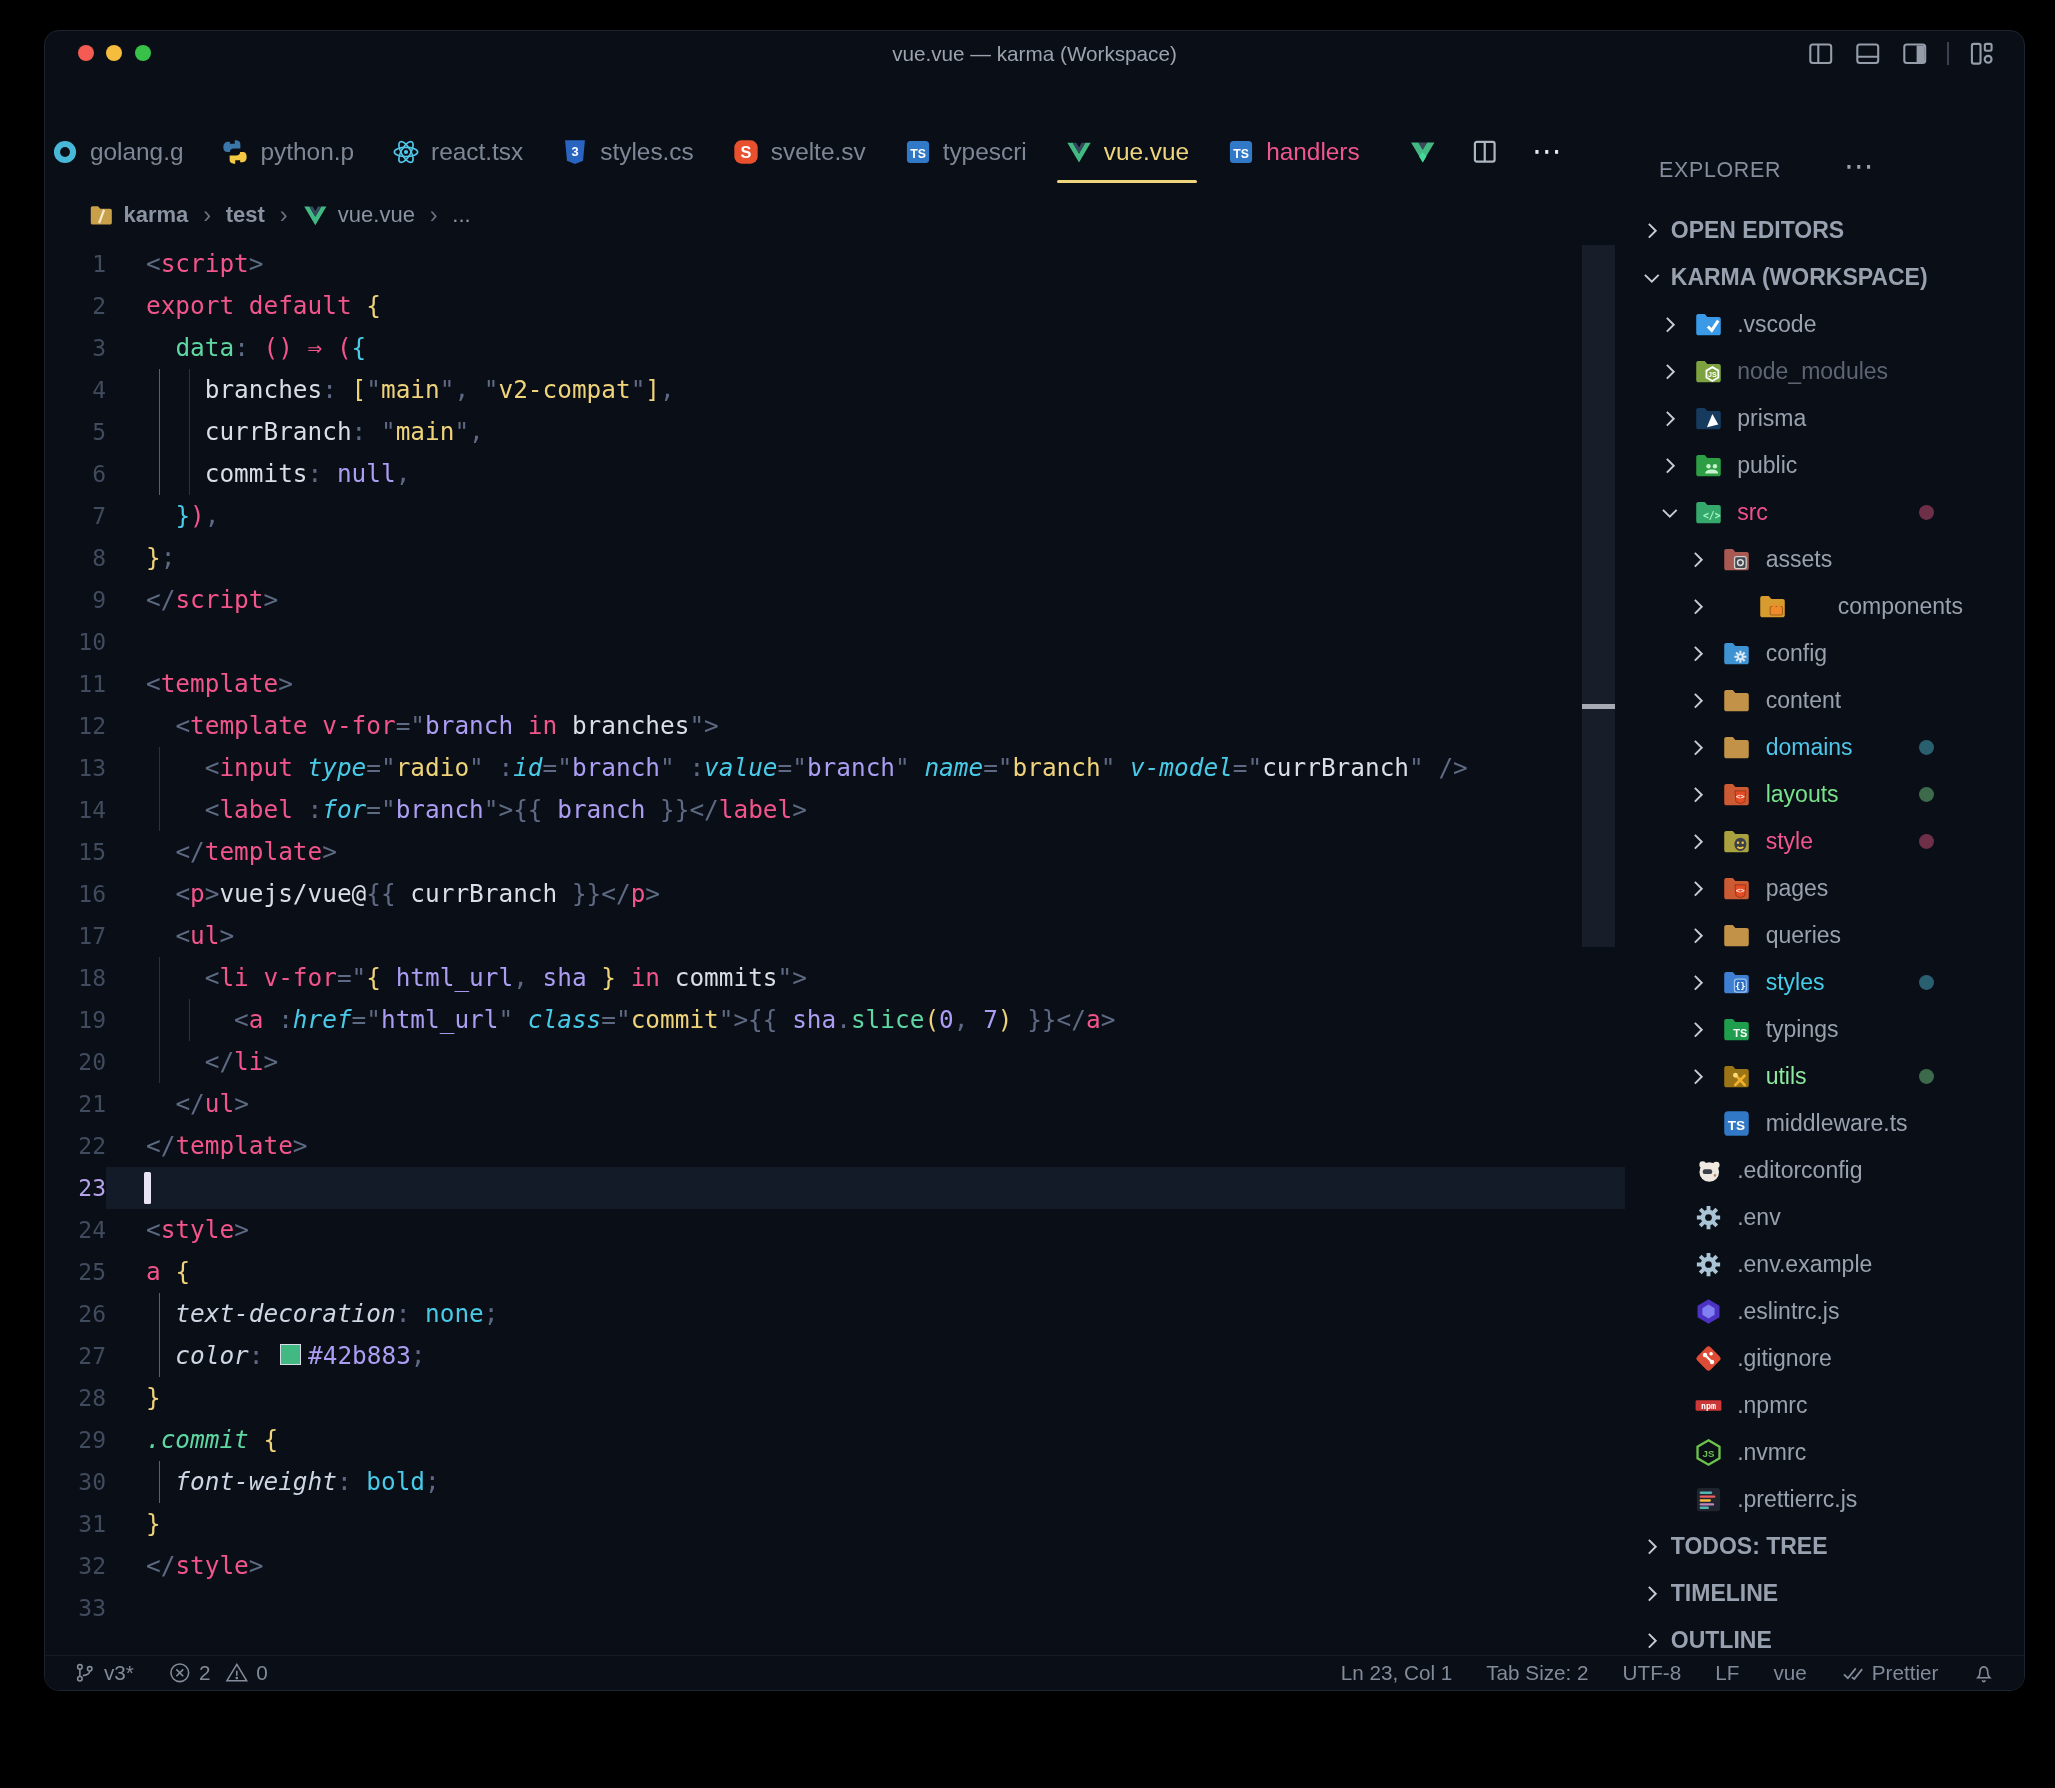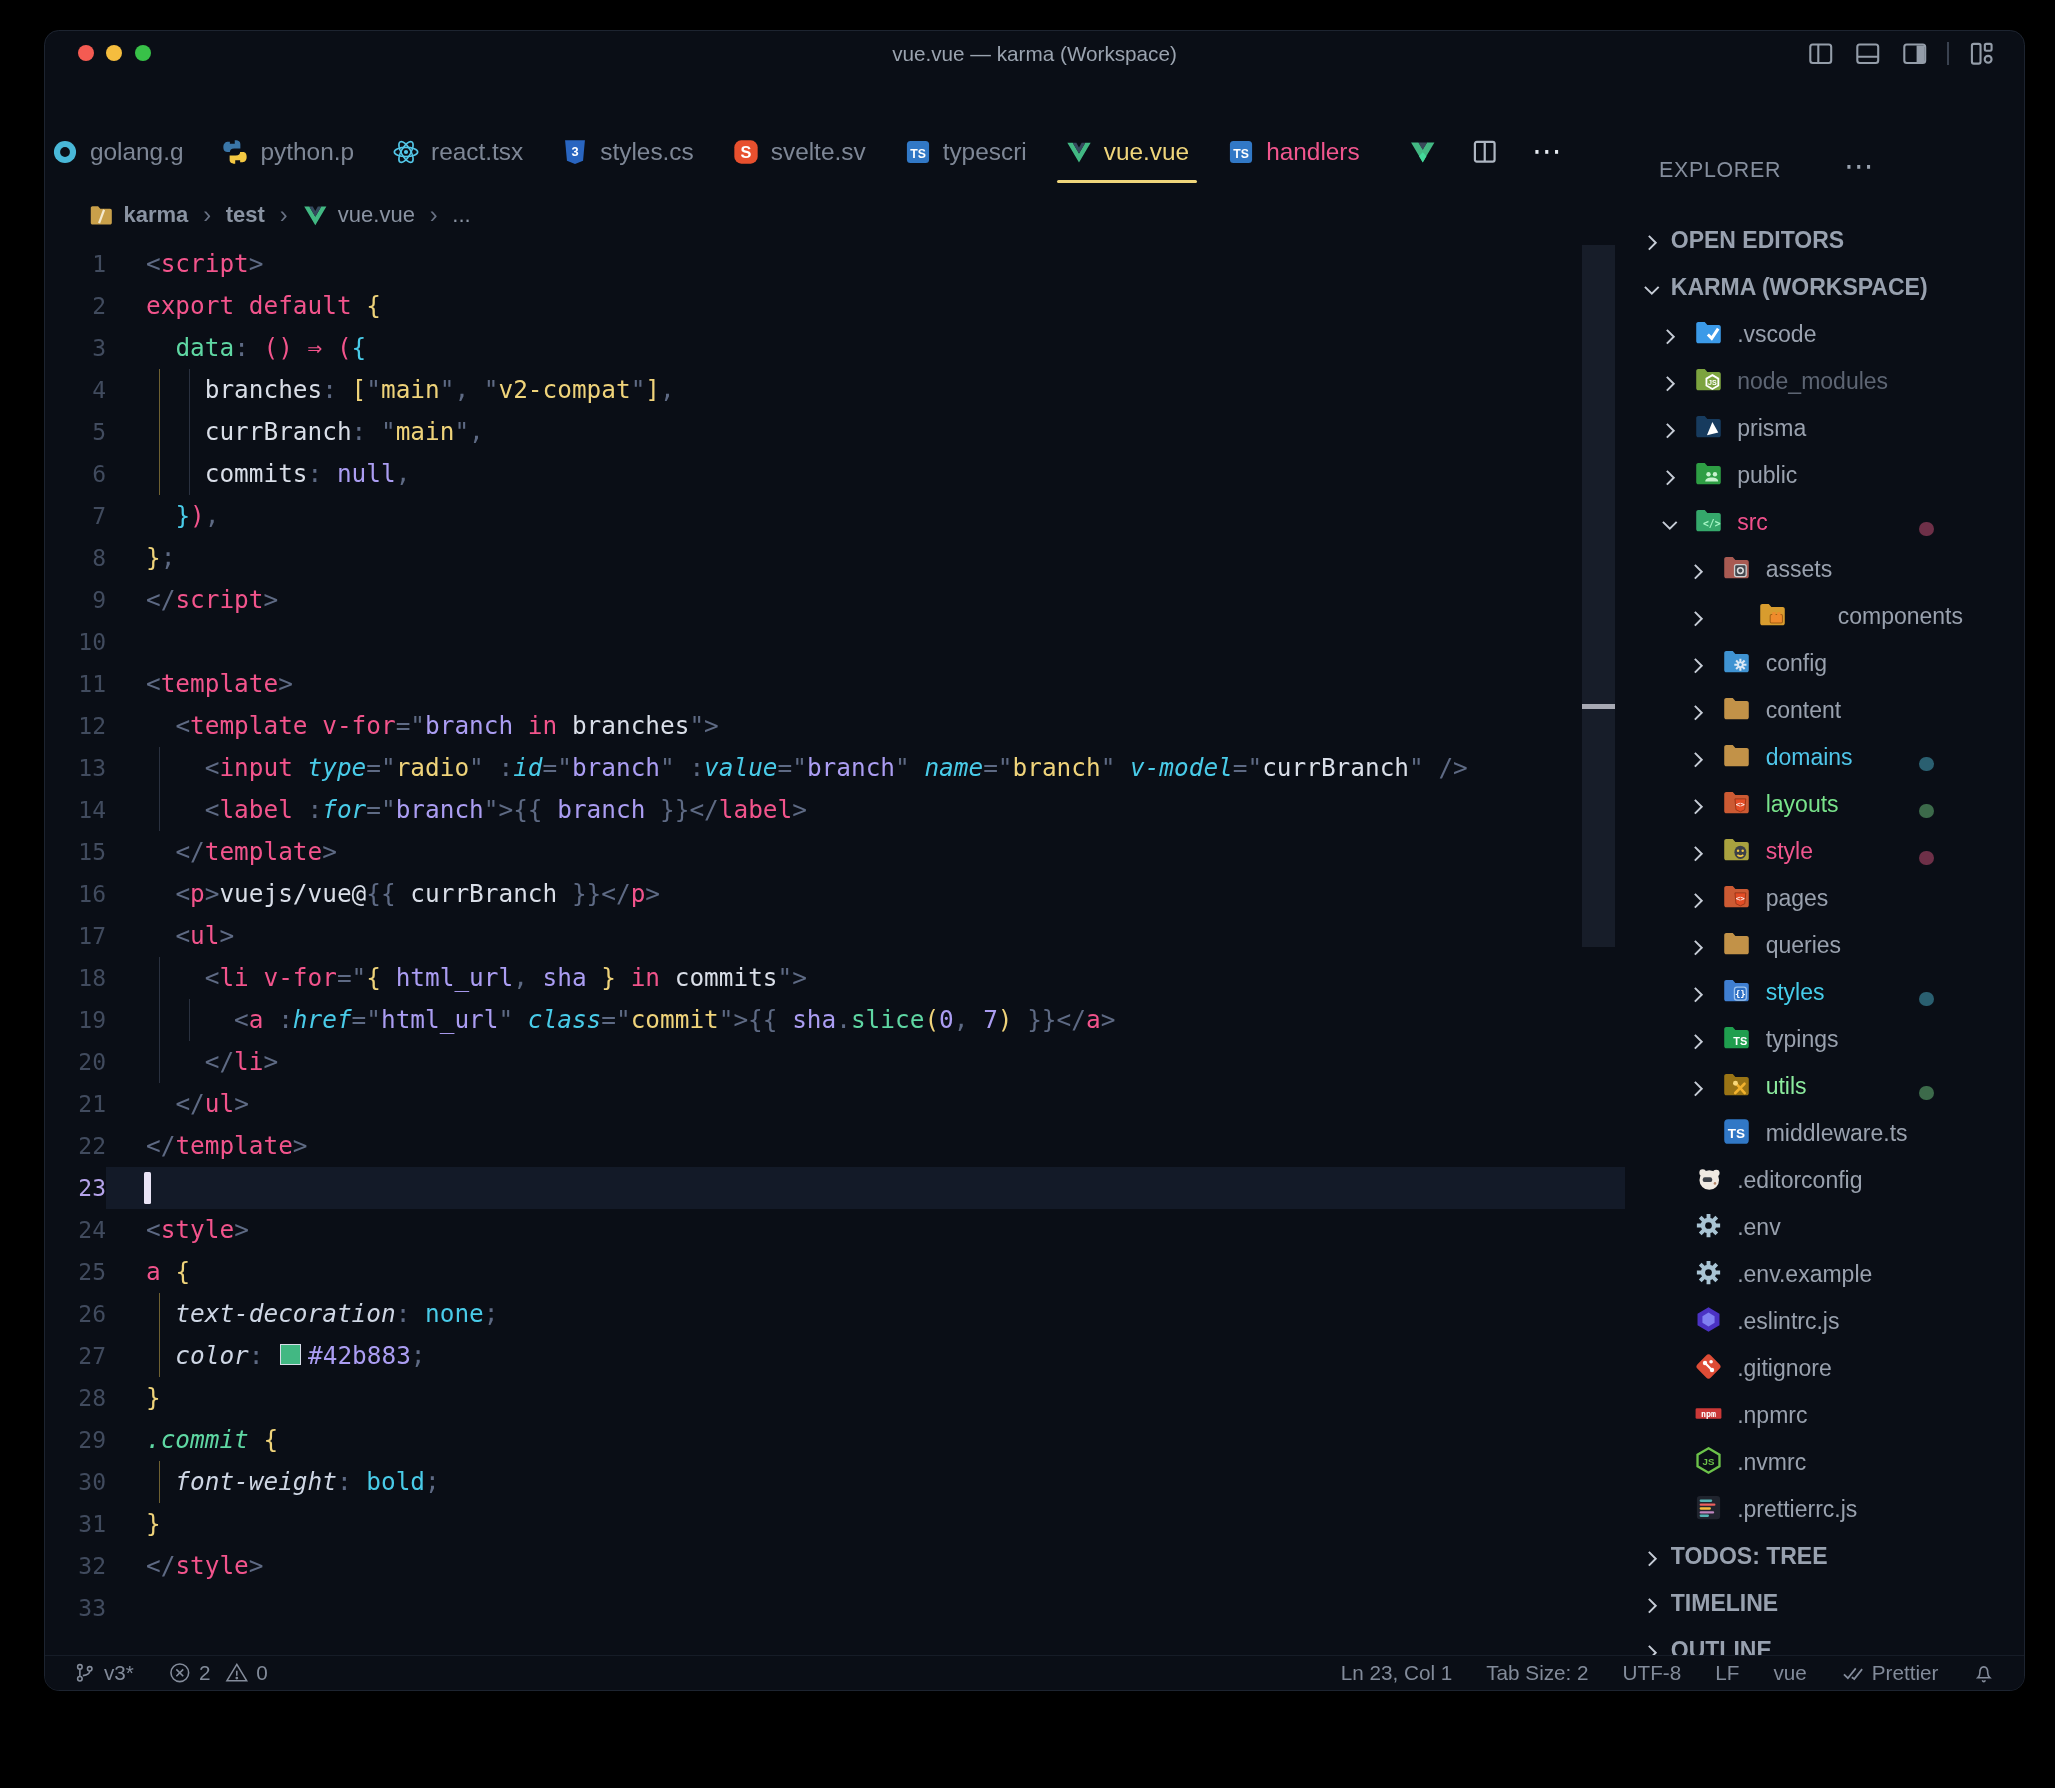--- a/index.html
+++ b/index.html
@@ -44,21 +44,21 @@
   .ig::before{content:"";position:absolute;left:13.3px;top:0;bottom:0;border-left:1.5px solid #2a3140;}
   .ig.y::before{border-color:#6f6132;}
   .swatch{display:inline-block;width:19px;height:19px;background:#42b883;border:1.5px solid #d7dde8;margin:0 7.4px 0 1.5px;vertical-align:-1.5px;}
   
   .sbthumb{position:absolute;left:1537px;top:214px;width:32.5px;height:702px;background:#171d29;}
   .sbmark{position:absolute;left:1537px;top:673px;width:32.5px;height:5.9px;background:#a7a9b3;}
   
   .sidebar{position:absolute;left:1580px;top:44px;bottom:34px;width:399px;background:#0a0e16;}
   .sb-title{margin-top:74px;height:44px;display:flex;align-items:center;padding:0 0 0 34px;color:#858e9d;font-size:21.4px;letter-spacing:0.7px;position:relative;}
   .sb-title .dots{position:absolute;left:219px;top:10.3px;color:#9aa3b0;}
-  .sb-row{height:47px;display:flex;align-items:flex-end;font-size:23px;color:#99a1ae;}
+  .sb-row{height:47px;display:flex;align-items:center;font-size:23px;color:#99a1ae;}
   .sb-section{font-weight:bold;color:#98a1af;padding-left:14.8px;gap:7.4px;}
   .sb-section .chev{width:23.6px;height:23.6px;flex:none;}
   .tree-row{gap:0;}
   .tree-row .chev{width:23.6px;height:23.6px;flex:none;margin-right:11.8px;}
   .tree-row .ficon{width:31px;height:31px;flex:none;margin-right:13.3px;}
   .tree-row .badge{width:14.8px;height:14.8px;border-radius:50%;margin-left:auto;margin-right:90px;flex:none;}
   .dim{color:#5d6573;}
   
   .statusbar{position:absolute;left:0;right:0;bottom:0;height:34px;display:flex;align-items:center;justify-content:space-between;padding:0 28px;color:#828b9a;font-size:20.7px;border-top:0.7px solid #161c27;background:#0a0e16;}
   .sgroup{display:flex;align-items:flex-end;gap:34px;}

